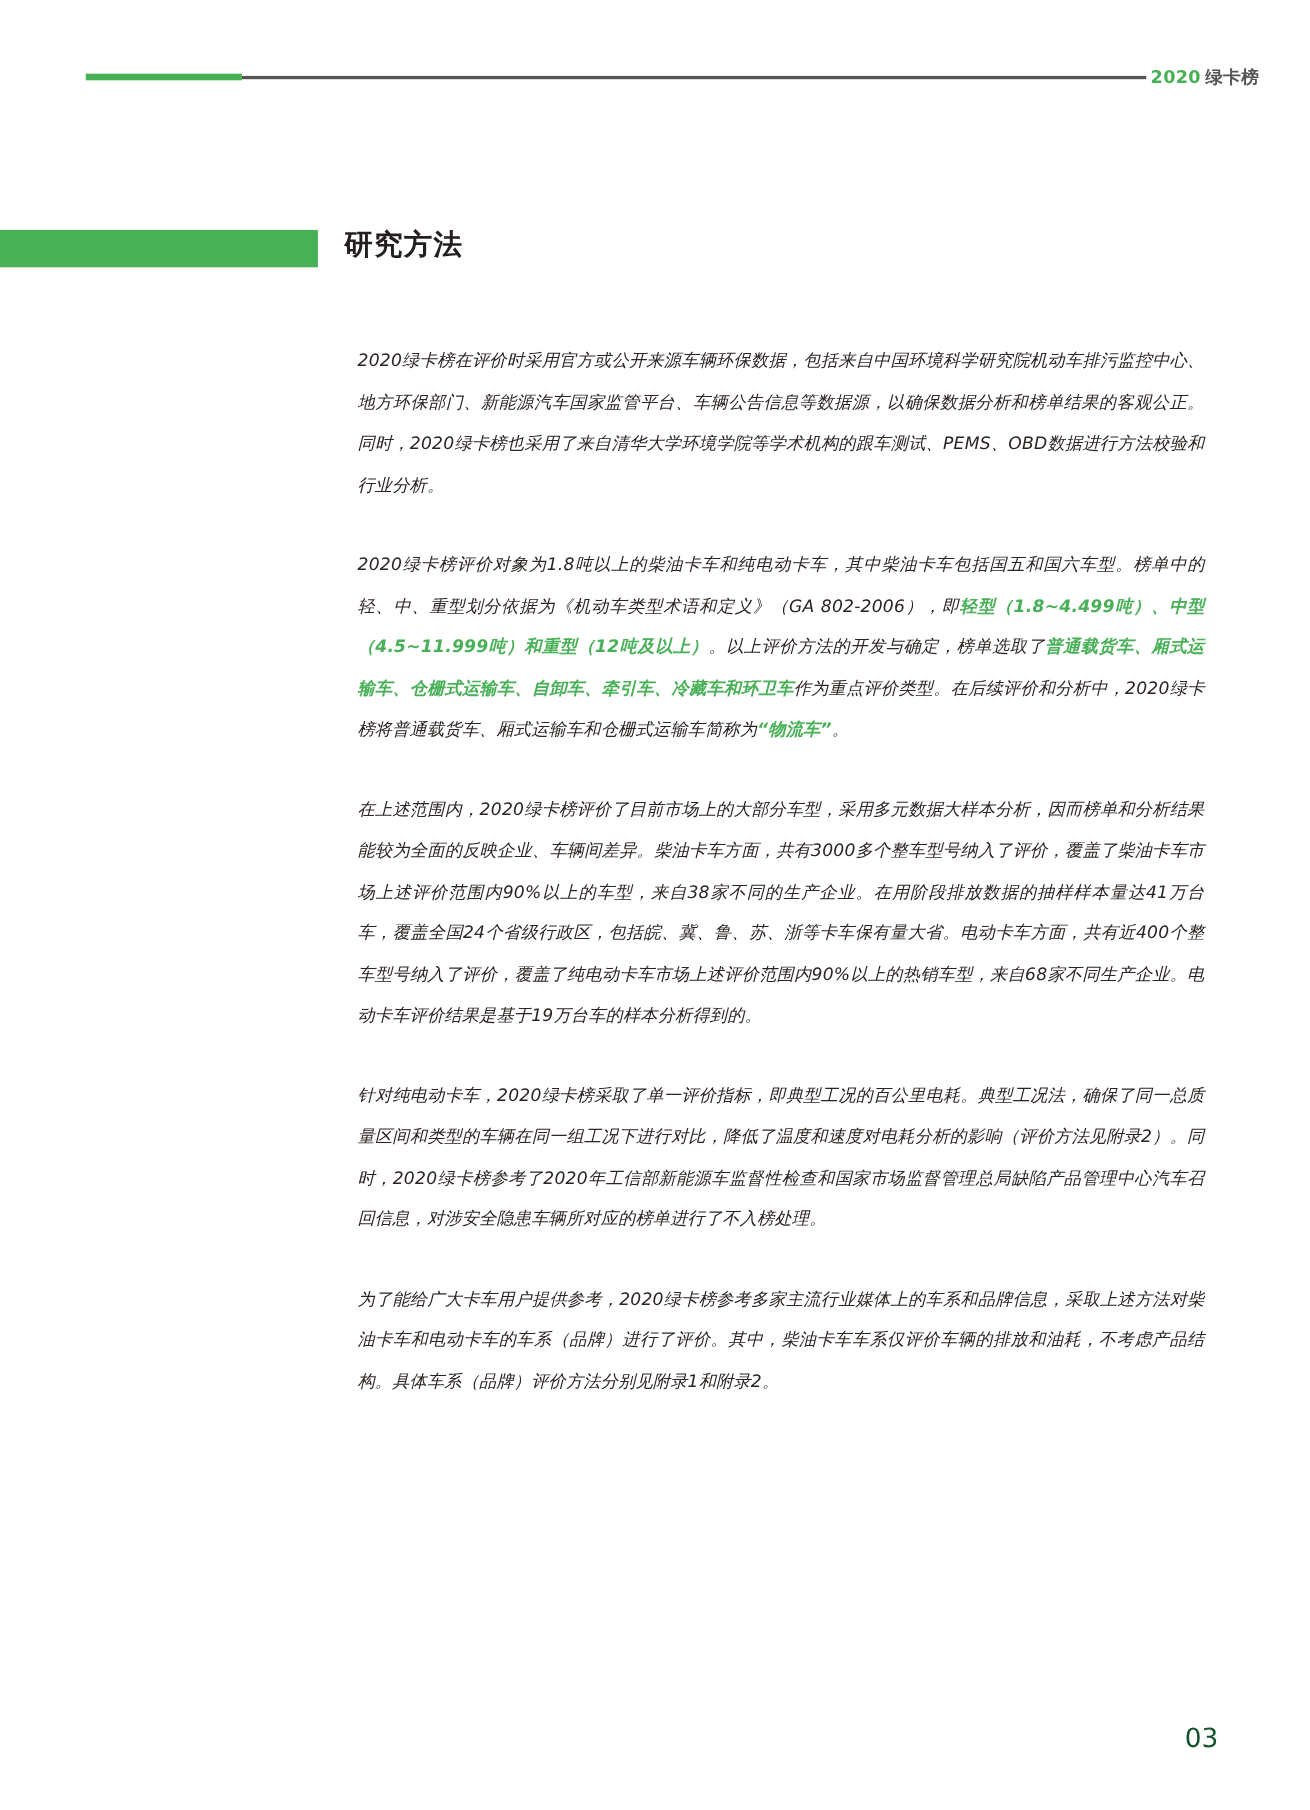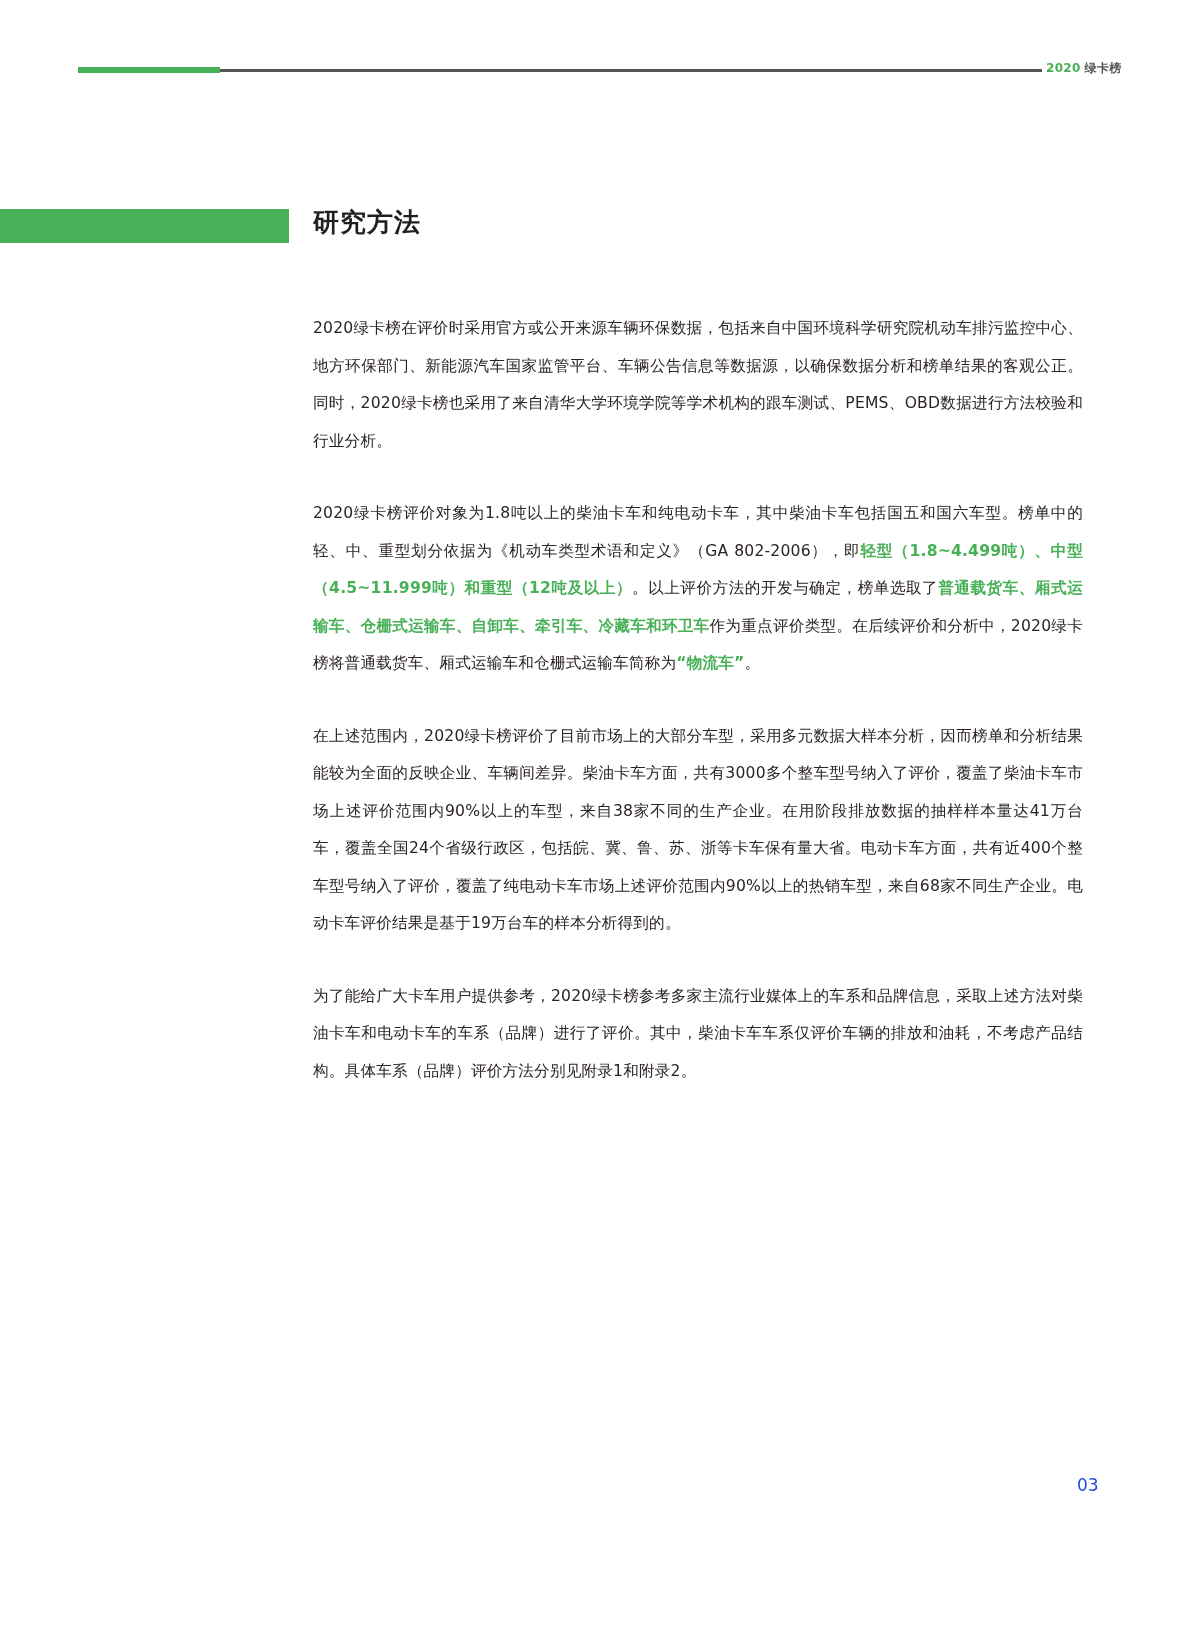--- a/index.html
+++ b/index.html
@@ -3,47 +3,48 @@
   <meta charset="utf-8">
   <style>
     html, body { margin: 0; padding: 0; background: #ffffff; }
     body {
       width: 1191px; height: 1645px; position: relative; overflow: hidden;
       font-family: "DejaVu Sans", "Liberation Sans", sans-serif;
       color: #2b2422;
     }
     .header-green { position: absolute; left: 78px; top: 67px; width: 142px; height: 6px; background: #48b056; }
     .header-line { position: absolute; left: 220px; top: 69px; width: 822px; height: 3px; background: #555555; }
-    .header-label { position: absolute; left: 1046px; top: 60px; font-size: 12px; font-weight: bold; white-space: nowrap; letter-spacing: 0.3px; }
+    .header-label { position: absolute; left: 1046px; top: 60px; font-size: 16px; font-weight: bold; white-space: nowrap; letter-spacing: 0.3px; }
     .header-year { color: #48b056; }
     .header-brand { color: #555555; margin-left: 4px; }
 
     .title-bar { position: absolute; left: 0; top: 209px; width: 289px; height: 34px; background: #48b056; }
     .page-title { position: absolute; left: 313px; top: 205px; font-size: 26px; font-weight: bold; color: #231f1e; letter-spacing: 1px; white-space: nowrap; }
 
-    .content { position: absolute; left: 313px; top: 310px; width: 770px; }
+    .content { position: absolute; left: 325px; top: 310px; width: 770px; font-style: italic; }
     .para { font-size: 15.6px; line-height: 37.5px; margin: 0 0 35px 0; text-align: justify; color: #2b2422; letter-spacing: 0.2px; }
     .hl { color: #48b056; font-weight: bold; }
 
-    .page-number { position: absolute; left: 1077px; top: 1475px; font-size: 17px; color: #1d4ed8; }
+    .page-number { position: absolute; left: 1077px; top: 1566px; font-size: 24px; color: #14532d; }
   </style>
 </head>
 <body>
 
 <div class="header-green"></div>
 <div class="header-line"></div>
 <div class="header-label">
   <span class="header-year">2020</span><span class="header-brand">绿卡榜</span>
 </div>
 
 <div class="title-bar"></div>
 <h1 class="page-title" style="margin:0;">研究方法</h1>
 
 <div class="content">
   <p class="para">2020绿卡榜在评价时采用官方或公开来源车辆环保数据，包括来自中国环境科学研究院机动车排污监控中心、地方环保部门、新能源汽车国家监管平台、车辆公告信息等数据源，以确保数据分析和榜单结果的客观公正。同时，2020绿卡榜也采用了来自清华大学环境学院等学术机构的跟车测试、PEMS、OBD数据进行方法校验和行业分析。</p>
 
   <p class="para"><span>2020绿卡榜评价对象为1.8吨以上的柴油卡车和纯电动卡车，其中柴油卡车包括国五和国六车型。榜单中的轻、中、重型划分依据为《机动车类型术语和定义》（GA 802-2006），即</span><span class="hl">轻型（1.8~4.499吨）、中型（4.5~11.999吨）和重型（12吨及以上）</span><span>。以上评价方法的开发与确定，榜单选取了</span><span class="hl">普通载货车、厢式运输车、仓栅式运输车、自卸车、牵引车、冷藏车和环卫车</span><span>作为重点评价类型。在后续评价和分析中，2020绿卡榜将普通载货车、厢式运输车和仓栅式运输车简称为</span><span class="hl">“物流车”</span><span>。</span></p>
 
   <p class="para">在上述范围内，2020绿卡榜评价了目前市场上的大部分车型，采用多元数据大样本分析，因而榜单和分析结果能较为全面的反映企业、车辆间差异。柴油卡车方面，共有3000多个整车型号纳入了评价，覆盖了柴油卡车市场上述评价范围内90%以上的车型，来自38家不同的生产企业。在用阶段排放数据的抽样样本量达41万台车，覆盖全国24个省级行政区，包括皖、冀、鲁、苏、浙等卡车保有量大省。电动卡车方面，共有近400个整车型号纳入了评价，覆盖了纯电动卡车市场上述评价范围内90%以上的热销车型，来自68家不同生产企业。电动卡车评价结果是基于19万台车的样本分析得到的。</p>
+  <p class="para">针对纯电动卡车，2020绿卡榜采取了单一评价指标，即典型工况的百公里电耗。典型工况法，确保了同一总质量区间和类型的车辆在同一组工况下进行对比，降低了温度和速度对电耗分析的影响（评价方法见附录2）。同时，2020绿卡榜参考了2020年工信部新能源车监督性检查和国家市场监督管理总局缺陷产品管理中心汽车召回信息，对涉安全隐患车辆所对应的榜单进行了不入榜处理。</p>
   <p class="para">为了能给广大卡车用户提供参考，2020绿卡榜参考多家主流行业媒体上的车系和品牌信息，采取上述方法对柴油卡车和电动卡车的车系（品牌）进行了评价。其中，柴油卡车车系仅评价车辆的排放和油耗，不考虑产品结构。具体车系（品牌）评价方法分别见附录1和附录2。</p>
 </div>
 
 <div class="page-number">03</div>
 
 </body></html>

